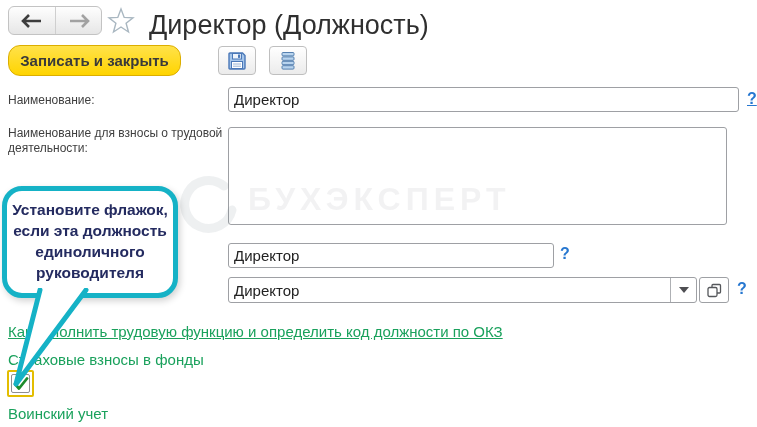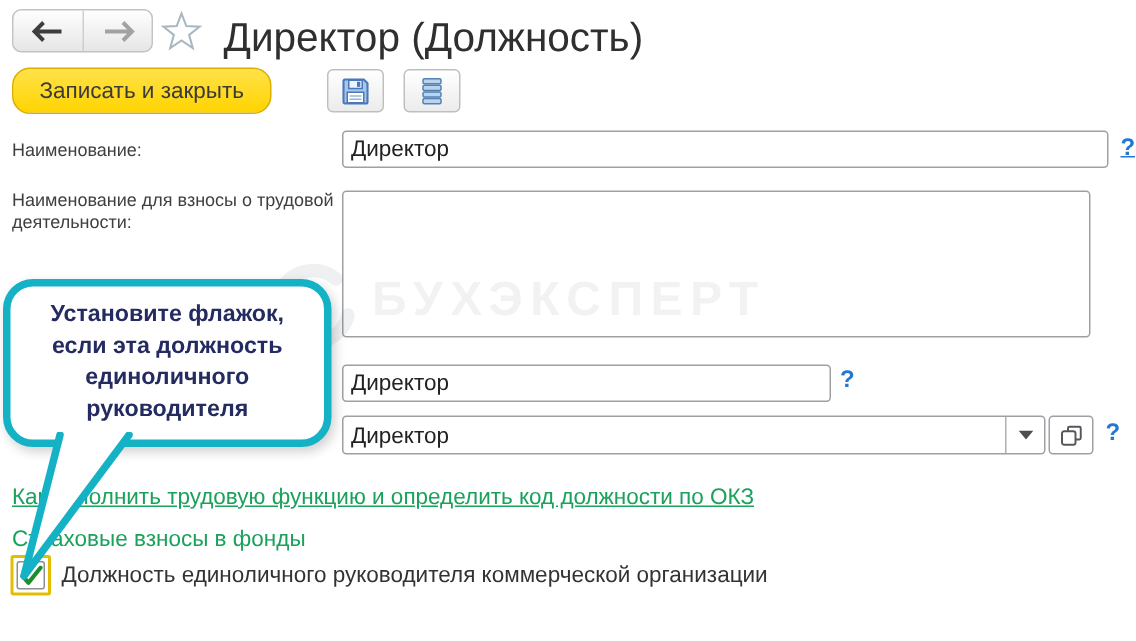--- a/index.html
+++ b/index.html
@@ -34,21 +34,21 @@
   .wintitle {
     position: absolute; left: 149px; top: 10px;
     font-size: 27px; color: #2f2f2f;
   }
   
   .btn-primary {
     position: absolute; left: 8px; top: 45px;
     width: 173px; height: 31px;
     background: linear-gradient(#ffe24a, #ffd400);
     border: 1px solid #dcae00; border-radius: 12px;
-    font-size: 15px; font-weight: normal; color: #3a3a3a;
+    font-size: 15px; font-weight: bold; color: #3a3a3a;
     display: flex; align-items: center; justify-content: center;
     cursor: pointer;
   }
   .iconbtn {
     position: absolute; top: 46px;
     width: 38px; height: 29px;
     background: linear-gradient(#ffffff, #ebebeb);
     border: 1px solid #bfbfbf; border-radius: 4px;
     display: flex; align-items: center; justify-content: center;
     cursor: pointer;
@@ -108,21 +108,21 @@
   .watermark {
     position: absolute; left: 248px; top: 181px;
     font-size: 32px; font-weight: bold; letter-spacing: 5px;
     color: rgba(90, 90, 100, 0.08);
     pointer-events: none; white-space: nowrap; z-index: 3;
   }
   .wm-swirl { position: absolute; left: 172px; top: 166px; z-index: 3; pointer-events: none; }
   
   .callout {
     position: absolute; left: 2px; top: 186px;
-    width: 219px; height: 112px;
+    width: 176px; height: 112px;
     background: #fff;
     border: 5px solid #15b2c6; border-radius: 20px;
     box-shadow: 2px 3px 7px rgba(0,0,0,0.18);
     display: flex; align-items: center; justify-content: center;
     z-index: 4;
   }
   .callout .txt {
     font-size: 15.5px; font-weight: bold; color: #242b60;
     text-align: center; line-height: 1.35; white-space: pre-line;
   }
@@ -240,17 +240,17 @@
   <div class="section insurance">Страховые взносы в фонды</div>
 
   <div class="cbrow">
     <span class="cbfocus">
       <span class="cbox">
         <svg width="16" height="14" viewBox="0 0 16 14">
           <path d="M2 7 L6 11.5 L14 1.5" fill="none" stroke="#1d8c2c" stroke-width="2.8" stroke-linecap="round" stroke-linejoin="round"></path>
         </svg>
       </span>
     </span>
-    <span class="cblabel">Должность единоличного руководителя коммерческой организации</span>
-  </div>
-
+  </div>
+
+  <div class="section military">Воинский учет</div>
 
 </div>
 
 </body></html>

